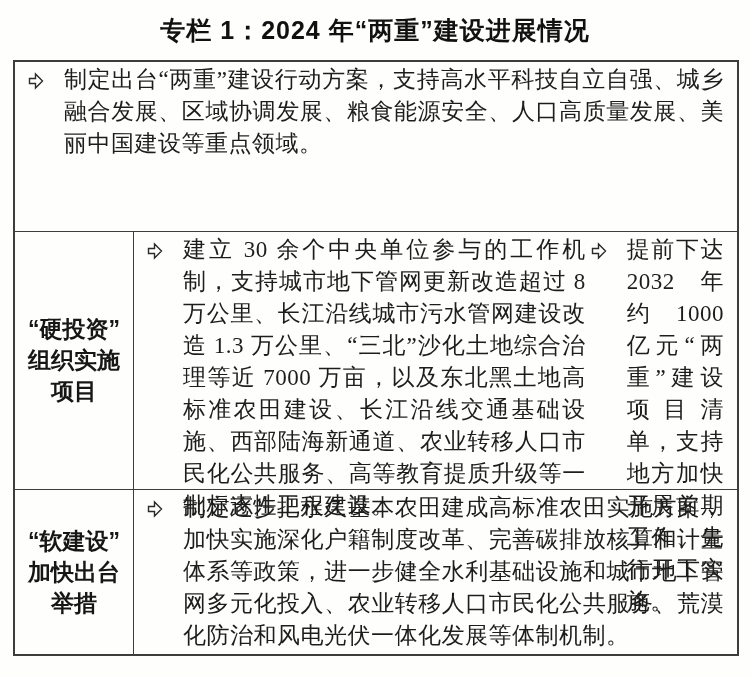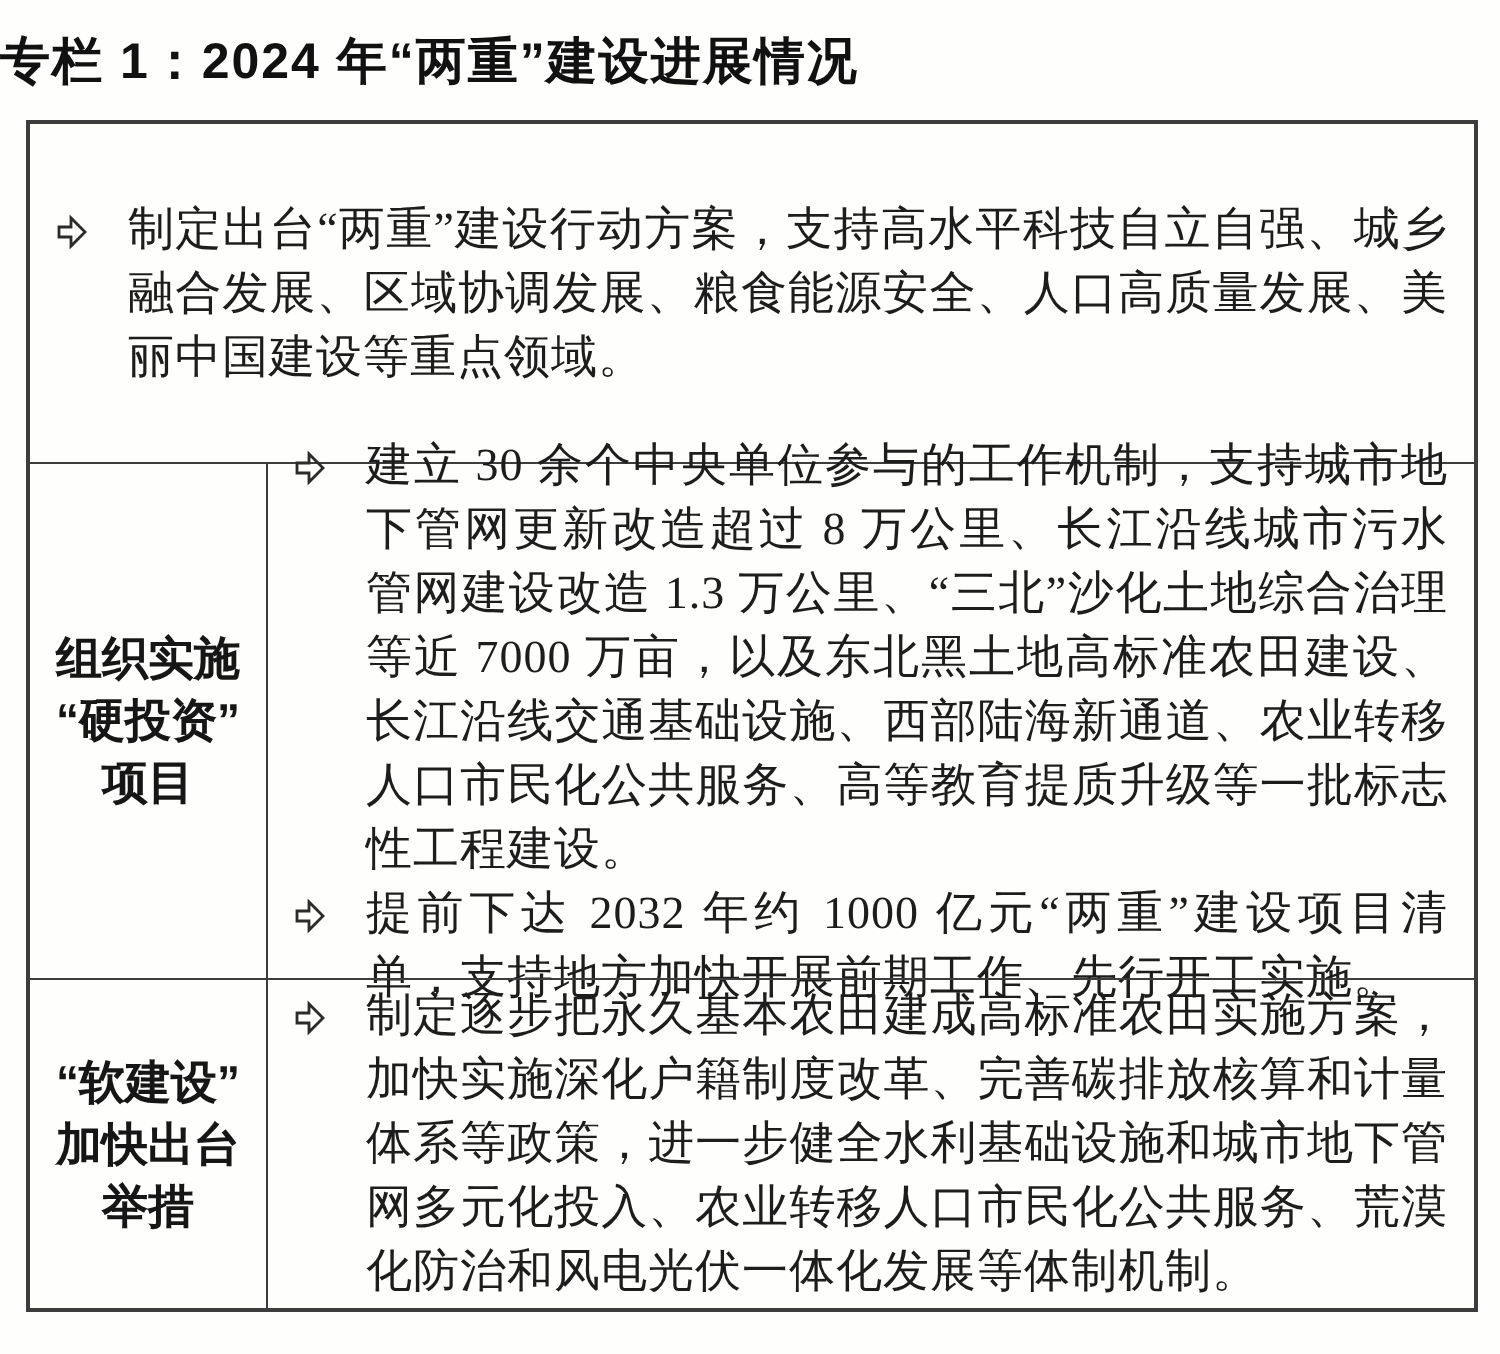--- a/index.html
+++ b/index.html
@@ -6,21 +6,21 @@
   body{
     width:750px;height:677px;
     background:#fefefc;
     color:#1d1d1d;
     font-family:"Liberation Serif","DejaVu Serif",serif;
     position:relative;
     overflow:hidden;
   }
   .title{
     position:absolute;left:0;top:14px;width:750px;
-    text-align:left;
+    text-align:center;
     font-family:"Liberation Sans","DejaVu Sans",sans-serif;
     font-weight:bold;
     font-size:25px;
     letter-spacing:1px;
     color:#111111;
   }
   .box-table{
     position:absolute;left:13px;top:60px;
     width:726px;height:596px;
     box-sizing:border-box;
@@ -42,21 +42,21 @@
     font-family:"Liberation Sans","DejaVu Sans",sans-serif;
     font-weight:bold;
     font-size:23px;
     line-height:31px;
     color:#161616;
     text-align:center;
   }
   .cell-right{
     flex:1 1 auto;
     box-sizing:border-box;
-    display:flex;flex-direction:column;
+    display:flex;flex-direction:row;
     justify-content:center;
     padding:2px 13px 2px 8px;
   }
   .bullet{display:flex;align-items:flex-start;}
   .bicon{
     flex:0 0 41px;
     box-sizing:border-box;
     padding:8px 0 0 5px;
   }
   .bicon svg{display:block;}
@@ -85,22 +85,22 @@
               <path d="M1.5 6.5 H7.5 V2 L14.5 9 L7.5 16 V11.5 H1.5 Z" fill="none" stroke="#2b2b2b" stroke-width="1.4" stroke-linejoin="miter"></path>
             </svg>
         </span>
         <span class="btext">制定出台“两重”建设行动方案，支持高水平科技自立自强、城乡融合发展、区域协调发展、粮食能源安全、人口高质量发展、美丽中国建设等重点领域。</span>
       </div>
     </div>
   </div>
 
   <div class="trow r1">
     <div class="cell-left">
+      <div>“硬投资”</div>
       <div>组织实施</div>
-      <div>“硬投资”</div>
       <div>项目</div>
     </div>
     <div class="cell-right">
       <div class="bullet">
         <span class="bicon">
           <svg width="16" height="18" viewBox="0 0 16 18">
               <path d="M1.5 6.5 H7.5 V2 L14.5 9 L7.5 16 V11.5 H1.5 Z" fill="none" stroke="#2b2b2b" stroke-width="1.4" stroke-linejoin="miter"></path>
             </svg>
         </span>
         <span class="btext">建立 30 余个中央单位参与的工作机制，支持城市地下管网更新改造超过 8 万公里、长江沿线城市污水管网建设改造 1.3 万公里、“三北”沙化土地综合治理等近 7000 万亩，以及东北黑土地高标准农田建设、长江沿线交通基础设施、西部陆海新通道、农业转移人口市民化公共服务、高等教育提质升级等一批标志性工程建设。</span>

